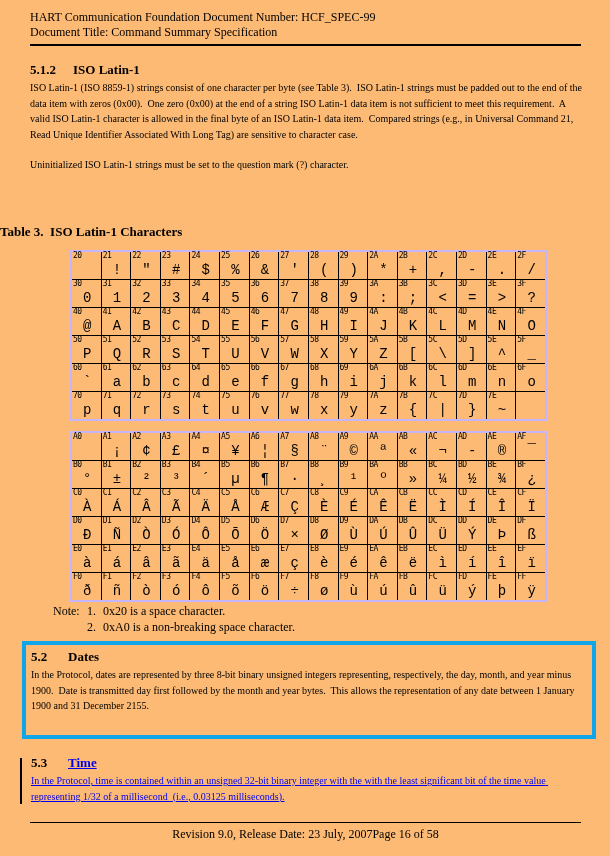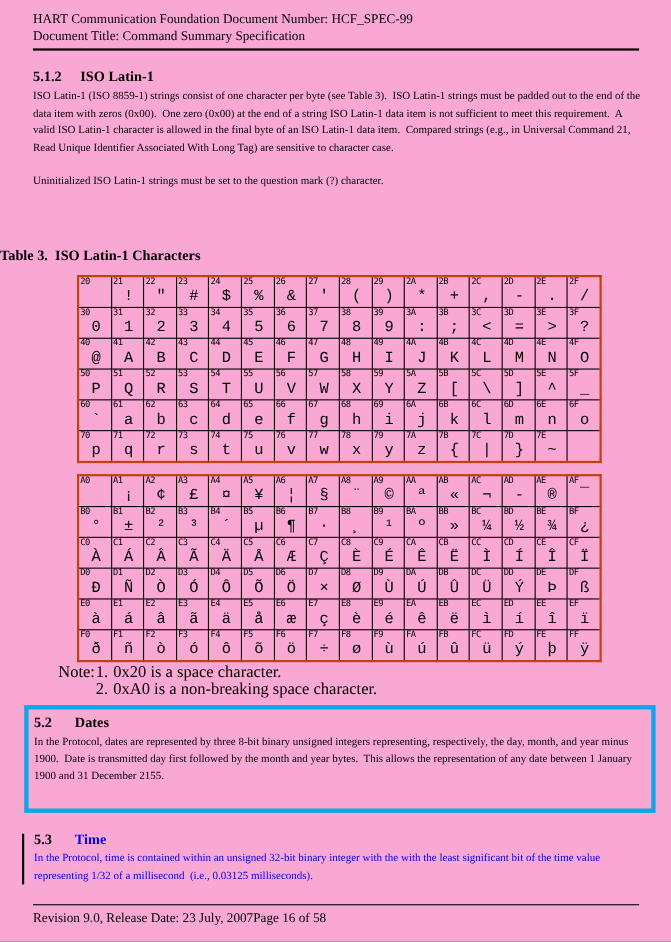--- a/index.html
+++ b/index.html
@@ -1,66 +1,66 @@
 <!DOCTYPE html>
 <html><head>
 <meta charset="utf-8">
 <style>
   html,body{margin:0;padding:0;background:#888;}
   .page{
-    position:relative; width:610px; height:856px; background:#f9a8d4;
+    position:relative; width:610px; height:856px; background:#fdba74;
     margin:0 auto; overflow:hidden; color:#000;
     font-family:"Liberation Serif", serif;
   }
   
   .hdr{position:absolute; left:30px; top:10px; width:552px; font-size:12px; line-height:15px;}
   .hdr-rule{position:absolute; left:30px; top:44px; width:551px; border-top:2px solid #000;}
 
   
   .sec512{position:absolute; left:30px; top:62px; width:557px;}
   .sec-h{font-size:13px; font-weight:bold; margin:0 0 2px 0;}
   .secnum{display:inline-block;}
   .secnum.w43{width:43px;}
   .secnum.w37{width:37px;}
   .body-p{font-size:10px; line-height:15.6px; margin:0; white-space:pre-wrap;}
   .body-p + .body-p{margin-top:15px;}
 
   
   .tbl-title{position:absolute; left:0; top:224px; width:610px; 
     font-size:13px; font-weight:bold; white-space:pre;}
   table.charmap{position:absolute; left:70px; border-collapse:collapse; table-layout:fixed;
-    width:477px; border:2px solid #c2410c;}
+    width:477px; border:2px solid #c4b5fd;}
   table.charmap.b1{top:250px;}
   table.charmap.b2{top:431px;}
   table.charmap td{position:relative; width:27px; height:27px; border:1px solid #000; padding:0;}
   td .hex{position:absolute; top:0px; left:1px; font-family:"DejaVu Sans Mono", monospace;
     font-size:8px; line-height:8px; letter-spacing:-0.5px;}
   td .ch{position:absolute; left:4px; right:2px; bottom:1px; text-align:center;
     font-family:"Liberation Mono","DejaVu Sans Mono", monospace; font-size:14px; line-height:15px;}
 
   
-  .note{position:absolute; left:53px; top:604px; font-size:15px; line-height:15.5px; display:flex;}
+  .note{position:absolute; left:53px; top:604px; font-size:12px; line-height:15.5px; display:flex;}
   .note-label{width:34px;}
   .note-items div{white-space:pre-wrap;}
   .note-num{display:inline-block; width:16px;}
 
   
   .redbox{position:absolute; left:22px; top:641px; width:557px; height:86px;
     border:4px solid #0ea5e9; overflow:hidden; padding:4px 4px 0 5px;}
 
   
   .sec53{position:absolute; left:20px; top:755px; width:567px;}
   .changebar{position:absolute; left:0; top:3px; width:2px; height:46px; background:#000;}
   .sec53-content{margin-left:11px;}
-  .link-blue{}
+  .link-blue{text-decoration:underline;}
 
   
   .ftr-rule{position:absolute; left:30px; top:822px; width:551px; border-top:1.5px solid #000;}
   .ftr{position:absolute; left:30px; top:827px; width:551px; font-size:12px;
-    display:flex; justify-content:flex-start;}
+    display:flex; justify-content:center;}
 </style>
 </head>
 <body>
 
 <div class="page">
 
   <div class="hdr">
     <div>HART Communication Foundation Document Number: HCF_SPEC-99</div>
     <div>Document Title: Command Summary Specification</div>
   </div>

